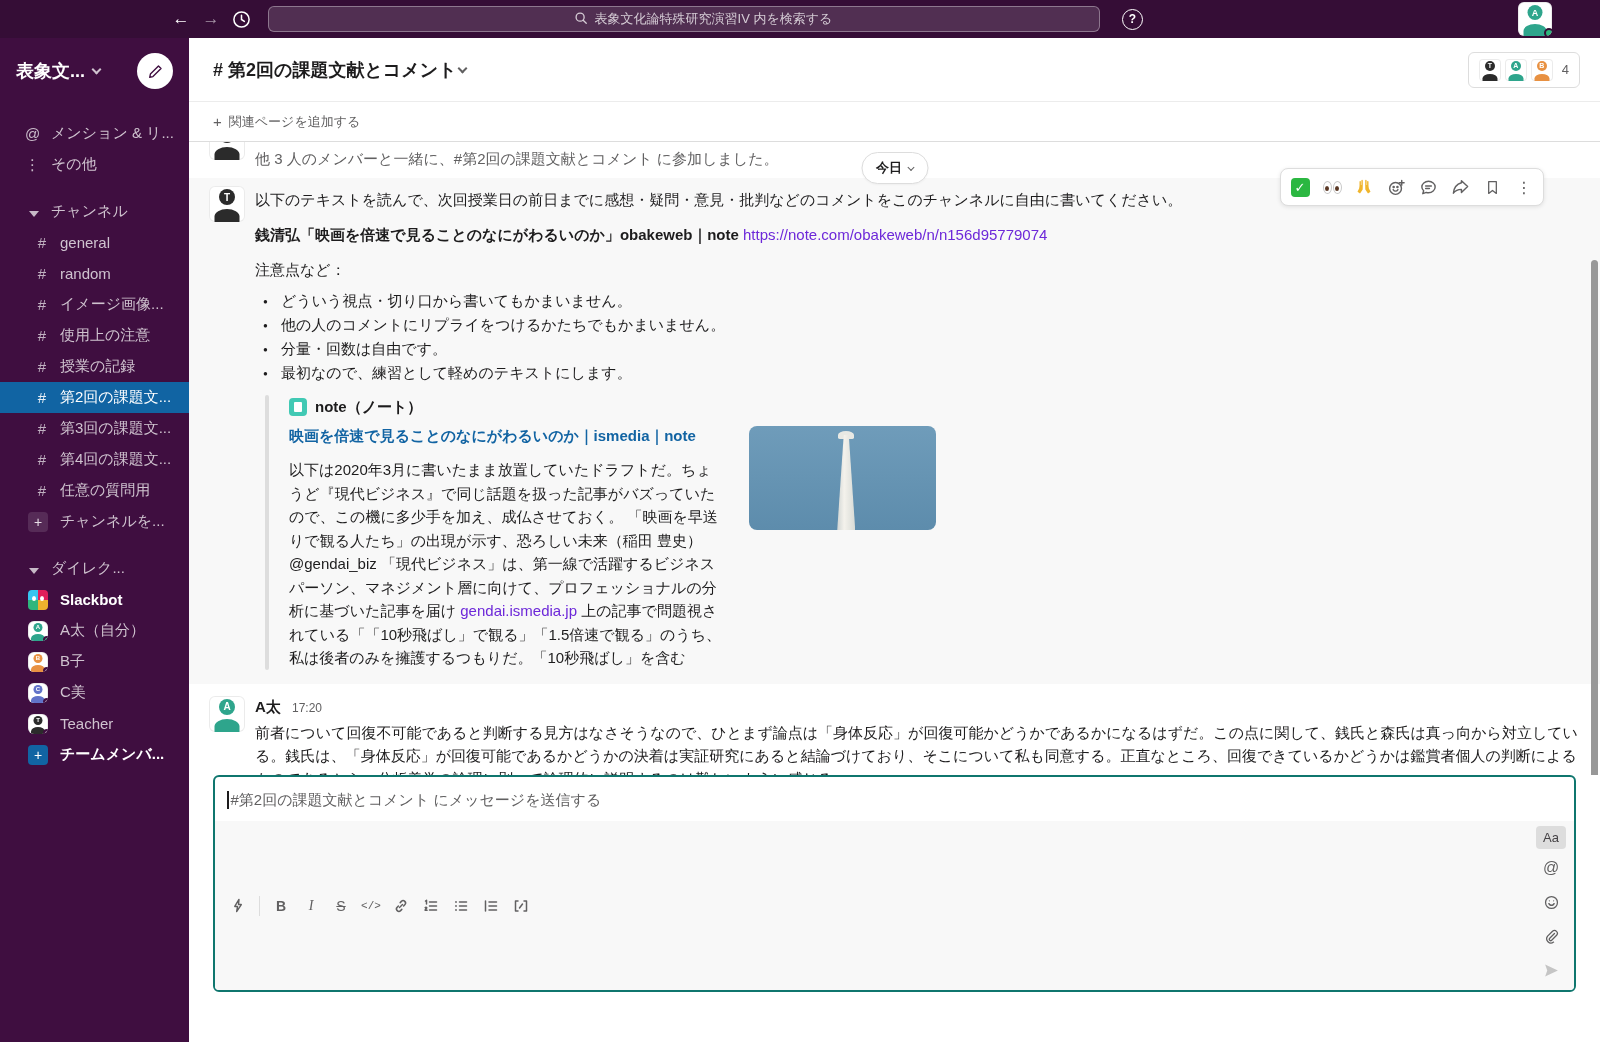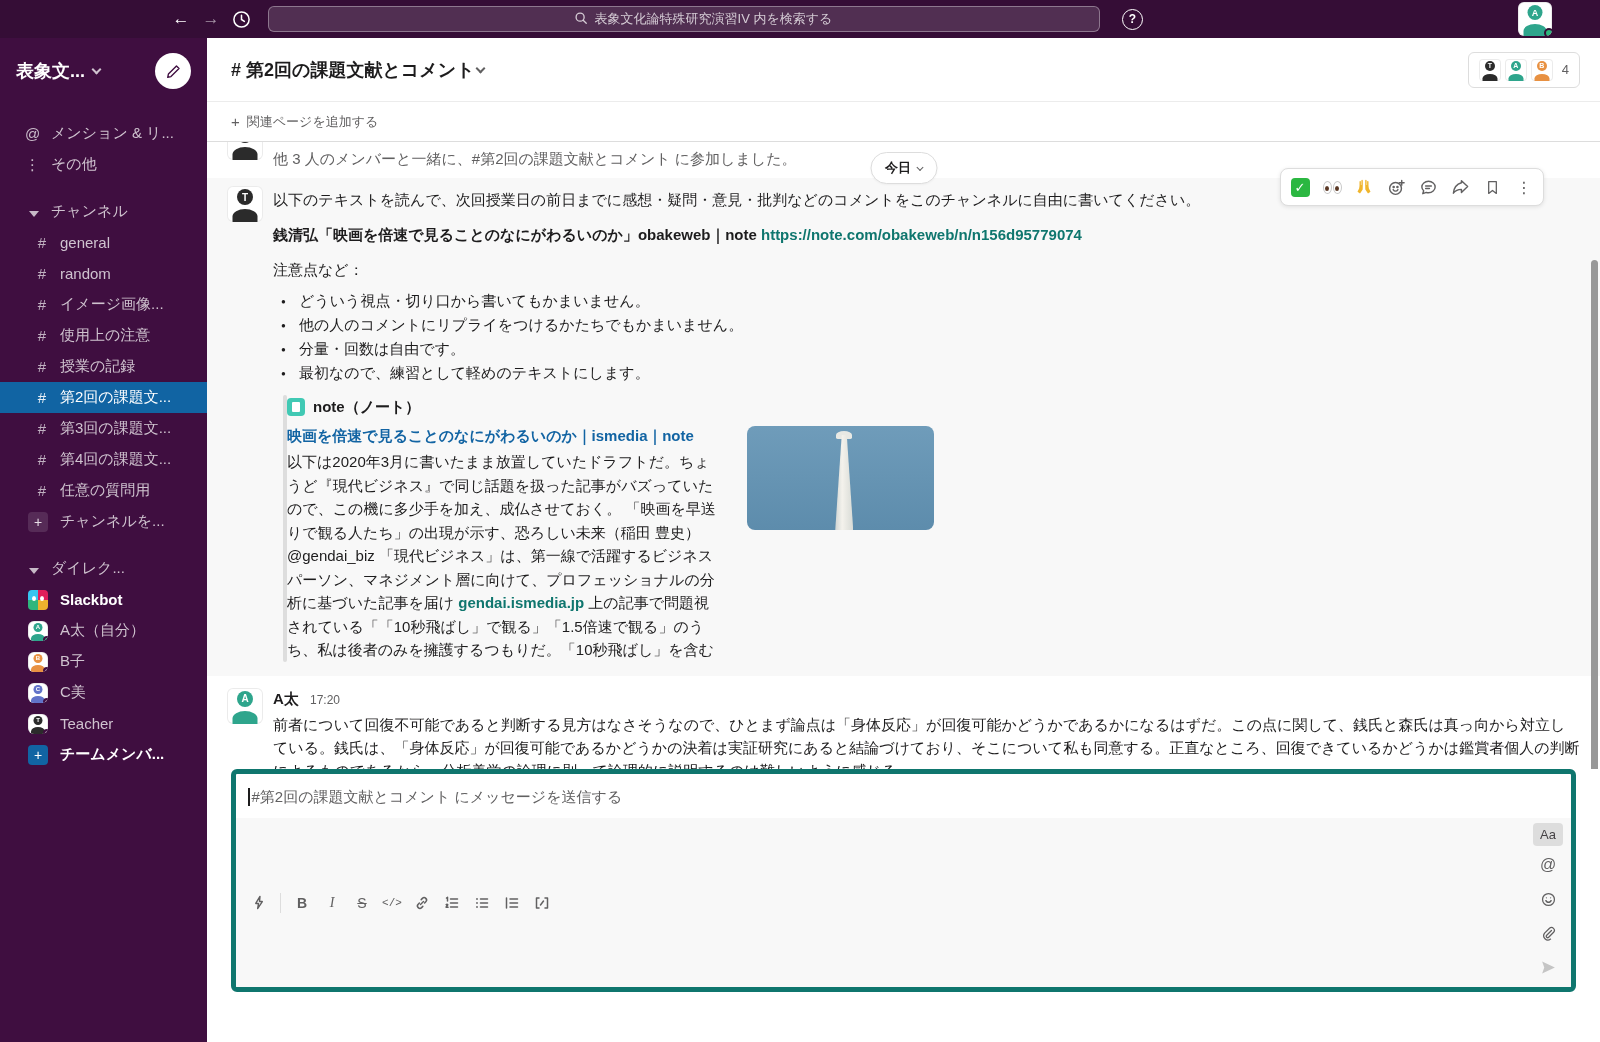--- a/index.html
+++ b/index.html
@@ -20,21 +20,21 @@
 
   
   .pav { position:relative; background:#fff; border-radius:6px; overflow:hidden; box-shadow:0 0 0 1px rgba(0,0,0,.08) inset; }
   .pav .head { position:absolute; left:50%; transform:translateX(-50%); border-radius:50%;
     color:#fff; font-weight:bold; display:flex; align-items:center; justify-content:center; }
   .pav .body { position:absolute; left:50%; transform:translateX(-50%); bottom:-2px; border-radius:50% 50% 0 0; }
   .presence { position:absolute; border-radius:50%; }
 
   
   .app { display:flex; height:1004px; }
-  .sidebar { width:207px; background:#3f0e40; color:#cfc3cf; flex-shrink:0; overflow:hidden; }
+  .sidebar { width:189px; background:#3f0e40; color:#cfc3cf; flex-shrink:0; overflow:hidden; }
   .main { flex:1; display:flex; flex-direction:column; background:#fff; min-width:0; }
 
   
   .ws-header { height:66px; display:flex; align-items:center; padding:0 16px; }
   .ws-name { color:#fff; font-weight:bold; font-size:18px; }
   .chev { display:inline-block; width:7px; height:7px; border-right:2px solid currentColor; border-bottom:2px solid currentColor; transform:rotate(45deg); margin:0 0 3px 8px; }
   .ws-chev { color:#cfc3cf; }
   .compose-btn { margin-left:auto; width:36px; height:36px; border-radius:50%; background:#fff; display:flex; align-items:center; justify-content:center; cursor:pointer; }
   .snav { padding-top:14px; font-size:15px; }
   .srow { height:31px; display:flex; align-items:center; padding-left:24px; gap:10px; cursor:pointer; white-space:nowrap; }
@@ -85,36 +85,36 @@
   .msg-av .body { width:25px; height:15px; }
   .msg-body { flex:1; min-width:0; font-size:15px; line-height:23px; }
   .msg-head { line-height:22px; }
   .msg-name { font-weight:bold; font-size:15px; }
   .msg-time { color:#616061; font-size:12px; margin-left:7px; }
   .joined { margin-top:-26px; }
   .joined .msg-body { color:#616061; }
   .teacher-msg { background:#f8f8f8; padding-bottom:14px; }
   .para { margin-top:2px; }
   .para + .para { margin-top:12px; }
-  .blue-link { color:#0f766e; cursor:pointer;font-weight:bold; }
+  .blue-link { color:#6d28d9; cursor:pointer; }
   .msg-bullets { list-style:none; margin-top:8px; }
   .msg-bullets li { padding-left:26px; position:relative; line-height:24px; }
   .msg-bullets li::before { content:"●"; position:absolute; left:8px; font-size:8px; top:1px; }
 
   
   .unfurl { margin:10px 0 0 10px; display:flex; }
   .unfurl-bar { width:4px; border-radius:4px; background:#ddd; flex-shrink:0; }
-  .unfurl-content { padding-left:0; }
+  .unfurl-content { padding-left:20px; }
   .site-row { display:flex; align-items:center; gap:8px; font-weight:bold; font-size:15px; margin-bottom:6px; }
   .note-ic { width:18px; height:18px; border-radius:4px; background:#41c9b4; position:relative; }
   .note-ic::before { content:""; position:absolute; left:5px; top:4px; width:8px; height:10px; background:#fff; border-radius:1px; }
   .unfurl-cols { display:flex; align-items:flex-start; gap:26px; }
   .unfurl-text { width:434px; }
   .unfurl-title { color:#1264a3; font-weight:bold; font-size:15px; line-height:24px; cursor:pointer; }
-  .unfurl-desc { font-size:15px; line-height:23.5px; margin-top:2px; }
+  .unfurl-desc { font-size:15px; line-height:23.5px; margin-top:10px; }
   .thumb { width:187px; height:104px; border-radius:8px; margin-top:2px; position:relative; overflow:hidden;
     background:linear-gradient(180deg,#6f9cba 0%,#5d8cac 100%); flex-shrink:0; cursor:pointer; }
   .tower { position:absolute; left:52%; top:9px; bottom:0; width:18px; transform:translateX(-50%);
     background:linear-gradient(90deg,#cfd4d2,#f4f2ec 40%,#d8dbd6); clip-path:polygon(36% 0,64% 0,100% 100%,0 100%); }
   .tower-cap { position:absolute; left:52%; top:5px; width:16px; height:8px; transform:translateX(-50%);
     background:#e8e9e4; border-radius:50% 50% 20% 20%; }
 
   
   .hover-toolbar { position:absolute; top:26px; right:56px; z-index:8; background:#fff; border:1px solid #ddd;
     border-radius:8px; display:flex; align-items:center; padding:3px 4px; gap:2px; box-shadow:0 1px 4px rgba(0,0,0,.1); }
@@ -123,21 +123,21 @@
   .emoji-eyes { display:flex; gap:1px; }
   .emoji-eyes i { width:9px; height:13px; background:#fff; border:1px solid #c9c9c9; border-radius:50%; position:relative; }
   .emoji-eyes i::before { content:""; position:absolute; left:1.5px; top:4px; width:4px; height:5px; border-radius:50%; background:#5a3825; }
   .kebab { font-size:16px; color:#616061; letter-spacing:0; }
 
   
   .scroll-thumb { position:absolute; right:2px; top:118px; width:7px; height:620px; background:#989898; border-radius:4px; }
 
   
   .composer-wrap { padding:0 24px 50px; background:#fff; }
-  .composer { border:5px solid #0f766e; border-radius:6px; overflow:hidden; }
+  .composer { border:2px solid #0f766e; border-radius:6px; overflow:hidden; }
   .composer-input { padding:12px 12px 10px; font-size:15px; color:#616061; display:flex; align-items:center; cursor:text; min-height:44px; }
   .cursor-bar { width:1.5px; height:18px; background:#1d1c1d; margin-right:2px; }
   .composer-toolbar { background:#f8f8f8; padding:5px 8px; display:flex; align-items:center; }
   .ct-btn { width:30px; height:30px; display:flex; align-items:center; justify-content:center; color:#616061; cursor:pointer; border-radius:4px; font-size:14px; }
   .ct-divider { width:1px; height:20px; background:#ddd; margin:0 6px; }
   .ct-b { font-weight:bold; } .ct-i { font-style:italic; font-family:"Liberation Serif",serif; }
   .ct-s { text-decoration:line-through; }
   .ct-code { font-family:"Liberation Mono",monospace; font-size:11px; }
   .ct-right { margin-left:auto; display:flex; align-items:center; gap:4px;flex-direction:column; }
   .ct-aa { background:#ddd; border-radius:4px; padding:4px 7px; font-size:13px; color:#454245; cursor:pointer; }

